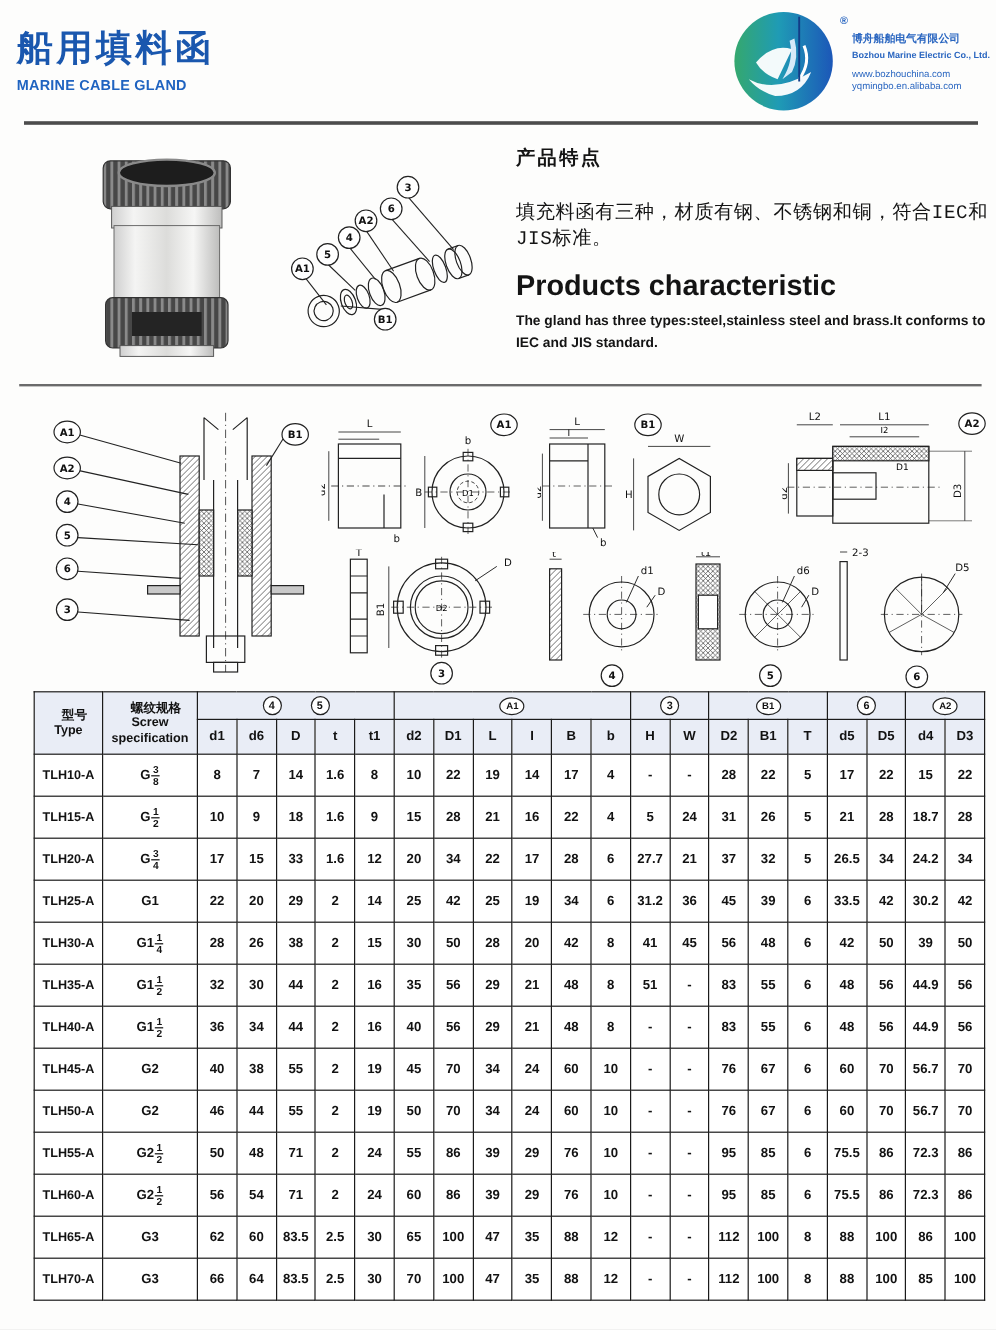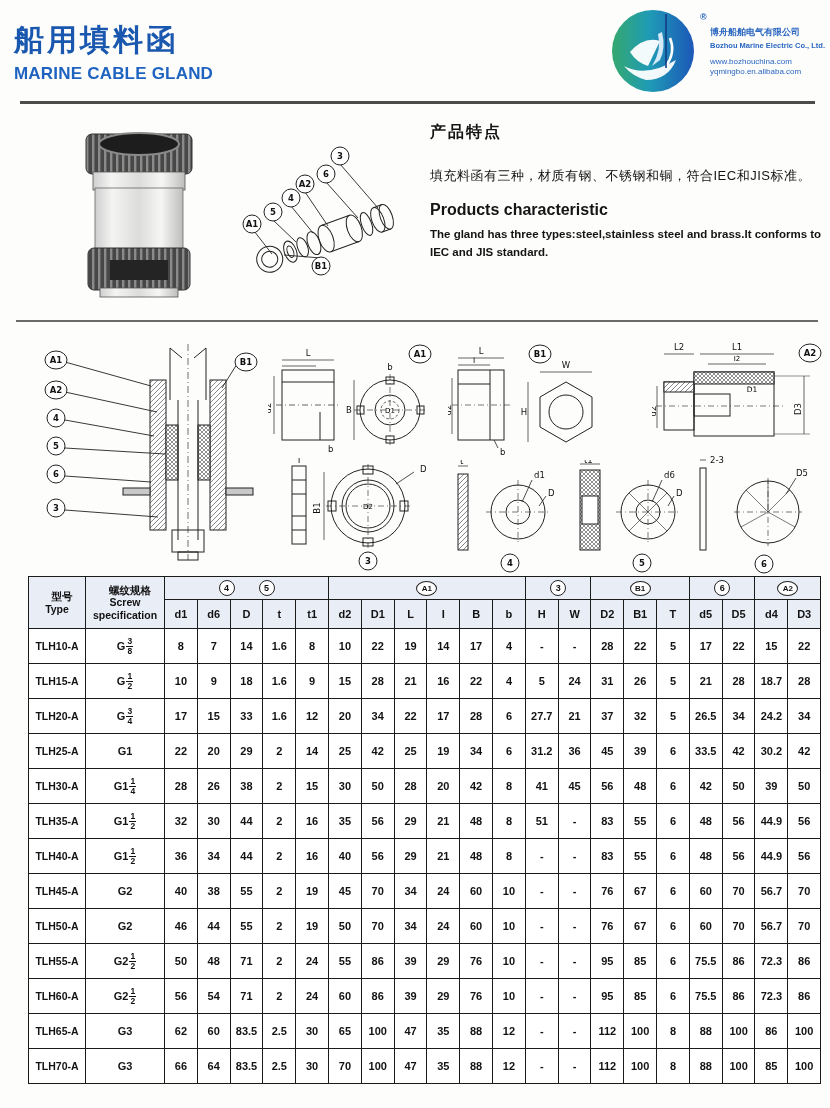--- a/index.html
+++ b/index.html
@@ -3,38 +3,38 @@
 <meta charset="utf-8">
 <style>
   html,body{margin:0;padding:0;background:#e9e9e9;}
   .page{position:relative;width:830px;height:1108px;margin:0 auto;background:#fdfdfc;
         font-family:"Liberation Sans","DejaVu Sans",sans-serif;overflow:hidden;color:#141414;}
 
   
   .title-block{position:absolute;left:14px;top:20px;}
   .title-cn{margin:0;font-size:30px;font-weight:bold;color:#1a57ae;letter-spacing:3px;
             font-family:"DejaVu Sans",sans-serif;}
-  .title-en{margin:3px 0 0 0;font-size:17px;font-weight:bold;color:#1f63c0;letter-spacing:.2px;}
+  .title-en{margin:3px 0 0 0;font-size:12px;font-weight:bold;color:#1f63c0;letter-spacing:.2px;}
   .logo{position:absolute;left:610px;top:8px;width:215px;height:92px;}
   .logo-svg{position:absolute;left:0;top:0;}
   .reg-mark{position:absolute;left:90px;top:4px;font-size:9px;color:#1f5fbe;font-weight:bold;}
   .logo-text{position:absolute;left:100px;top:18px;width:115px;color:#2a66c0;}
   .lt1{font-size:9px;font-weight:bold;font-family:"DejaVu Sans",sans-serif;white-space:nowrap;}
   .lt2{font-size:7.5px;font-weight:bold;margin-top:2px;margin-bottom:7px;white-space:nowrap;}
   .lt3,.lt4{font-size:8px;margin-top:1px;white-space:nowrap;}
   .rule1{position:absolute;left:20px;top:101px;width:795px;height:3px;background:#4c4c4c;}
   .rule2{position:absolute;left:16px;top:320px;width:802px;height:2px;background:#6b6b6b;}
 
   
   .features{position:absolute;left:430px;top:122px;width:398px;}
   .feat-h-cn{margin:0 0 24px 0;font-size:16px;font-weight:bold;letter-spacing:2px;
              font-family:"DejaVu Sans",sans-serif;}
-  .feat-p-cn{margin:0 0 16px 0;font-size:13px;letter-spacing:.5px;
-             font-family:Liberation Sans, sans-serif;}
-  .feat-h-en{margin:0 0 7px 0;font-size:16px;font-weight:bold;}
+  .feat-p-cn{margin:0 0 16px 0;font-size:16px;letter-spacing:.5px;
+             font-family:Liberation Mono, monospace;}
+  .feat-h-en{margin:0 0 7px 0;font-size:24px;font-weight:bold;}
   .feat-p-en{margin:0;font-size:11.5px;font-weight:bold;line-height:1.55;}
 
   
   .drawings{position:absolute;left:0;top:322px;width:830px;height:252px;}
   .dw{position:absolute;}
   .dtxt{font:8.5px "DejaVu Sans",sans-serif;fill:#111;}
   .dtxt-b{font:bold 8.5px "DejaVu Sans",sans-serif;fill:#111;}
 
   
   .spec-table{position:absolute;left:28px;top:576px;border-collapse:collapse;table-layout:fixed;

